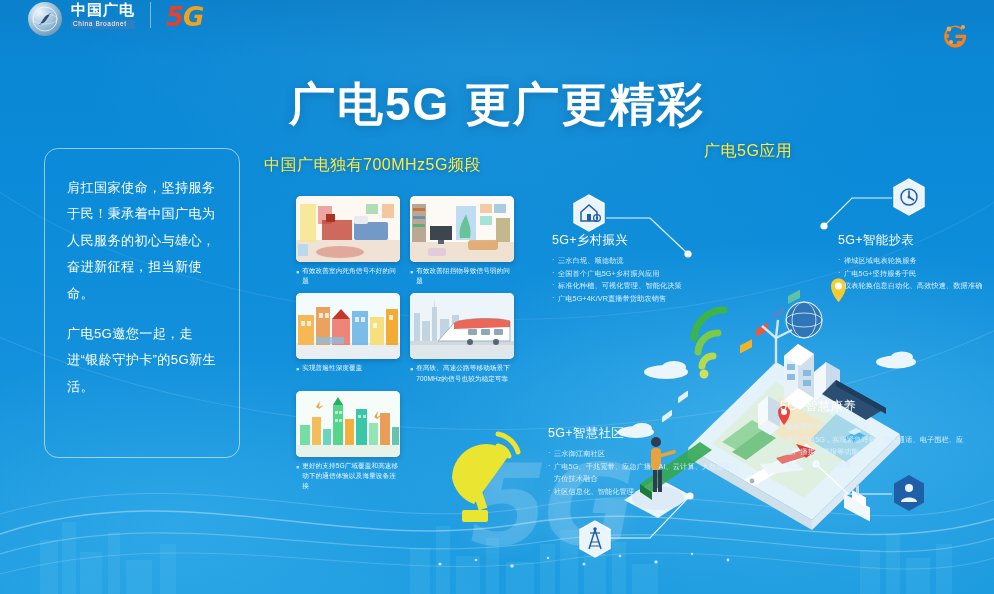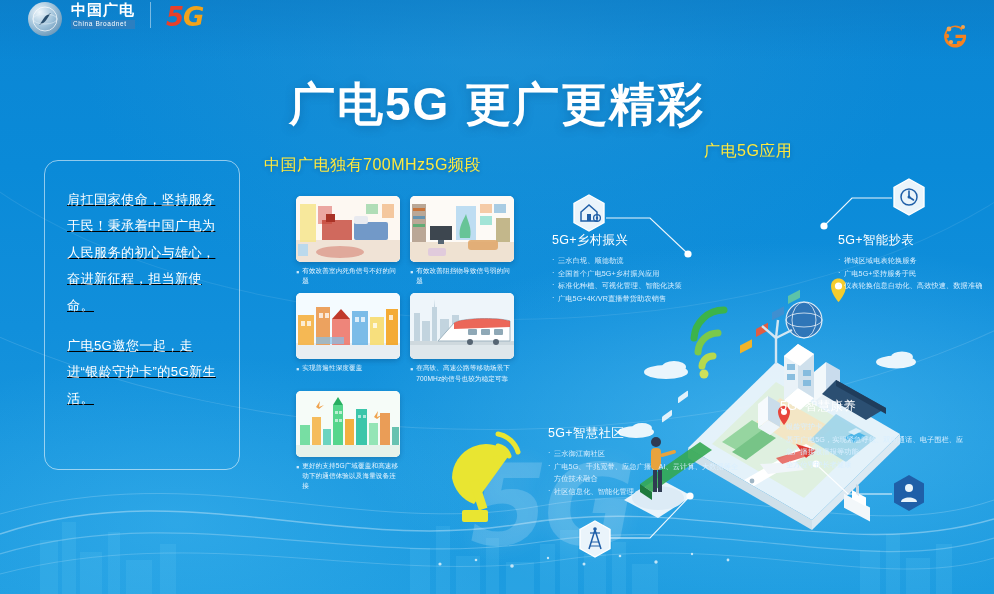--- a/index.html
+++ b/index.html
@@ -57,24 +57,23 @@
 
   
   .main-title{
     position:absolute;left:0;top:74px;width:994px;text-align:center;
     font-size:46px;font-weight:bold;color:#ffffff;letter-spacing:2px;
     text-shadow:0 2px 10px rgba(4,70,120,0.35);
   }
 
   
   .left-card{
-    position:absolute;left:44px;top:160px;width:196px;height:310px;
+    position:absolute;left:44px;top:148px;width:196px;height:310px;
     border:1.5px solid rgba(255,255,255,0.55);border-radius:14px;
     padding:26px 20px 0 22px;
-    text-decoration:underline;
   }
   .left-card p{color:#fff;font-size:13.2px;line-height:2.0;letter-spacing:.3px;}
   .left-card p + p{margin-top:14px;}
 
   
   .sec-head{position:absolute;color:#ffe93d;font-size:16px;font-weight:normal;letter-spacing:.5px;
     text-shadow:0 1px 4px rgba(0,40,80,.3);}
   #head-band{left:264px;top:155px;}
   #head-apps{left:684px;top:141px;margin-left:20px;}
 

